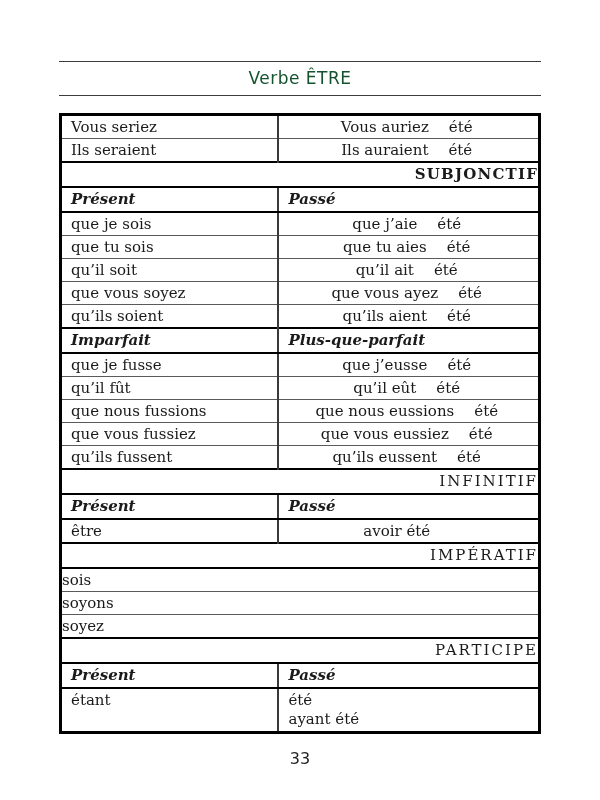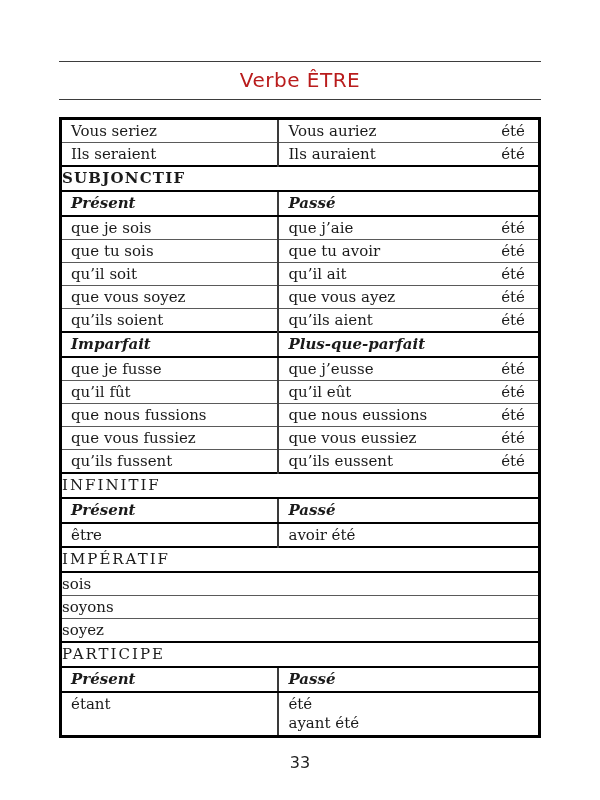--- a/index.html
+++ b/index.html
@@ -16,25 +16,25 @@
     width: 482px;
     margin-left: 59px;
   }
   .title-block { margin-top: 61px; }
   .rule {
     height: 0;
     border-top: 1px solid #3d3d3d;
   }
   .page-title {
     font-family: "DejaVu Sans", "Liberation Sans", sans-serif;
-    font-size: 20px;
+    font-size: 17px;
     letter-spacing: 0.5px;
     text-align: center;
     padding: 6px 0 7px 0;
-    color: #b91c1c;
+    color: #14532d;
   }
   table.conj {
     border-collapse: collapse;
     table-layout: fixed;
     width: 100%;
     margin-top: 17px;
     border: 3px solid #000;
   }
   col.c-left  { width: 45.5%; }
   col.c-right { width: 54.5%; }
@@ -45,39 +45,39 @@
     border-top: 1px solid #5a5a5a;
     vertical-align: top;
   }
   td.cl { padding-left: 9px; border-right: 2px solid #3a3a3a; }
   td.cr { padding-left: 9px; }
   .row-section td, .row-header td {
     border-top: 2px solid #000;
     border-bottom: 2px solid #000;
   }
   .row-section td {
-    text-align: left;
+    text-align: right;
     letter-spacing: 2px;
     padding: 2px 0 3px 0;
   }
   .row-section.bold td {
     font-weight: bold;
     letter-spacing: 1.2px;
   }
   .row-header td {
     font-weight: bold;
     font-style: italic;
     padding: 2px 0 3px 9px;
     margin-top: 48px;
   }
   .row-center td {
   }
   .pairflex {
     display: flex;
-    justify-content: space-between;
+    justify-content: center;
     gap: 20px;
   }
   .aux { padding-right: 13px; }
   .multiline div { line-height: 19px; }
   .page-number {
     font-family: "DejaVu Sans", "Liberation Sans", sans-serif;
     font-size: 16px;
     text-align: center;
     margin-top: 15px;
     color: #222;
@@ -131,21 +131,21 @@
             <span class="pairflex">
               <span>que j’aie</span>
               <span class="aux">été</span>
             </span>
           </td>
         </tr>
         <tr class="row-pair">
           <td class="cl">que tu sois</td>
           <td class="cr">
             <span class="pairflex">
-              <span>que tu avoir</span>
+              <span>que tu aies</span>
               <span class="aux">été</span>
             </span>
           </td>
         </tr>
         <tr class="row-pair">
           <td class="cl">qu’il soit</td>
           <td class="cr">
             <span class="pairflex">
               <span>qu’il ait</span>
               <span class="aux">été</span>

